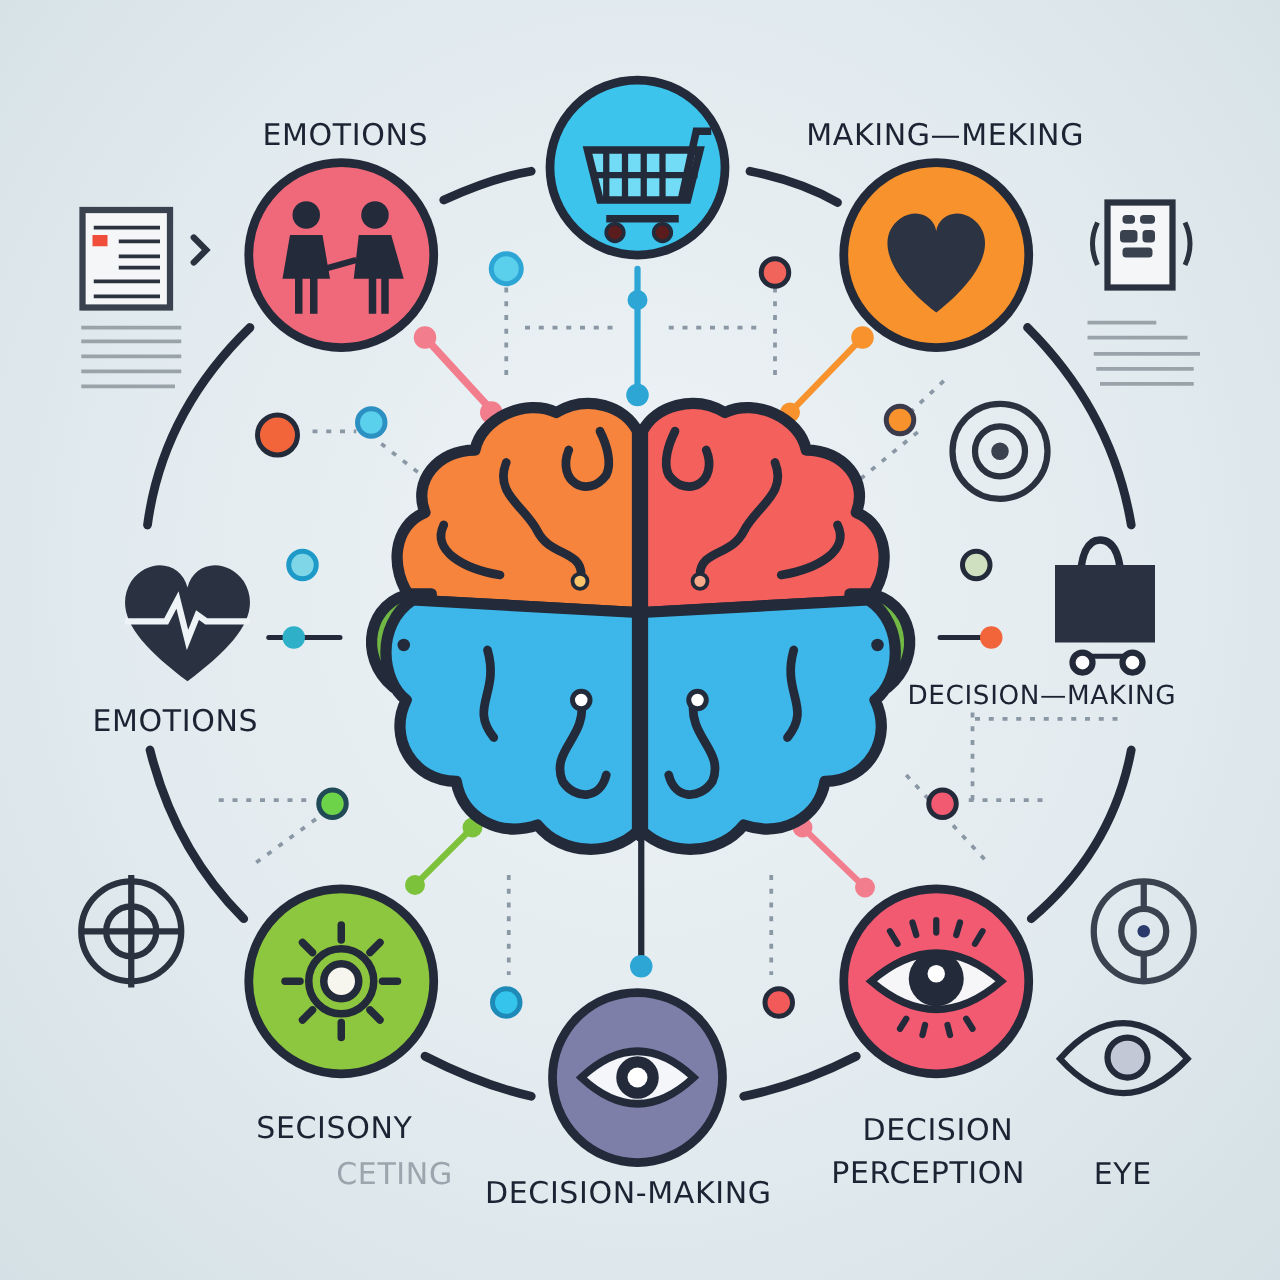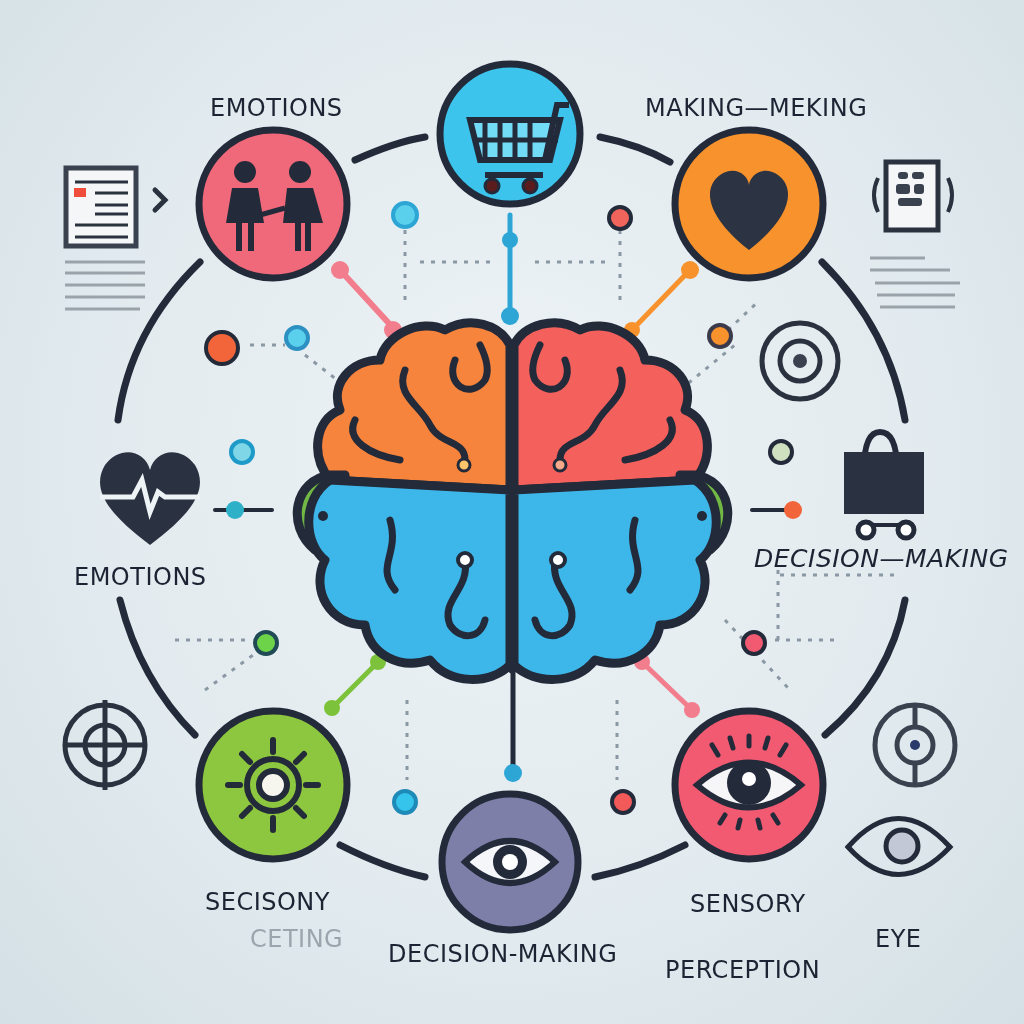--- a/index.html
+++ b/index.html
@@ -6,21 +6,21 @@
   body {
     width:1024px; height:1024px; overflow:hidden; position:relative;
     background: radial-gradient(ellipse at 50% 45%, #eef3f6 0%, #e1eaee 60%, #d4e0e5 100%);
     font-family: "Liberation Sans", "DejaVu Sans", sans-serif;
   }
   .label {
     position:absolute; color:#1c2333; letter-spacing:0.5px;
     font-family: "DejaVu Sans", "Liberation Sans", sans-serif;
     font-size:24px; white-space:nowrap;
   }
-  .label.faded { color:#9aa5ad; filter: blur(0.6px); }
+  .label.faded { color:#9aa5ad; filter: blur(0.6px); margin-left: 19px; }
   svg { position:absolute; left:0; top:0; }
 </style>
 </head>
 <body>
 
 <svg width="1024" height="1024" viewBox="0 0 1024 1024">
 
   <g fill="none" stroke="#232a3a" stroke-width="7" stroke-linecap="round">
     <path d="M355 160 Q395 142 425 137"></path>
     <path d="M600 137 Q640 145 670 162"></path>
@@ -266,19 +266,19 @@
 
   <g>
     <path d="M848 847 Q898 790 950 847 Q898 902 848 847 Z" fill="none" stroke="#232a3a" stroke-width="5"></path>
     <circle cx="902" cy="846" r="16" fill="#c3c8d6" stroke="#232a3a" stroke-width="5"></circle>
   </g>
 </svg>
 
 <div class="label" style="left:210px; top:94px;">EMOTIONS</div>
 <div class="label" style="left:645px; top:94px;">MAKING—MEKING</div>
 <div class="label" style="left:74px; top:563px;">EMOTIONS</div>
-<div class="label" style="left:754px; top:544px; font-size:25px;font-style:italic;">DECISION—MAKING</div>
+<div class="label" style="left:726px; top:544px; font-size:21px;">DECISION—MAKING</div>
 <div class="label" style="left:205px; top:888px;">SECISONY</div>
 <div class="label faded" style="left:250px; top:925px;">CETING</div>
 <div class="label" style="left:388px; top:940px;text-align:center;">DECISION-MAKING</div>
-<div class="label" style="left:690px; top:890px;">SENSORY</div>
-<div class="label" style="left:665px; top:924px;margin-top:32px;">PERCEPTION</div>
+<div class="label" style="left:690px; top:890px;">DECISION</div>
+<div class="label" style="left:665px; top:924px;">PERCEPTION</div>
 <div class="label" style="left:875px; top:897px;margin-top:28px;">EYE</div>
 
 </body></html>

